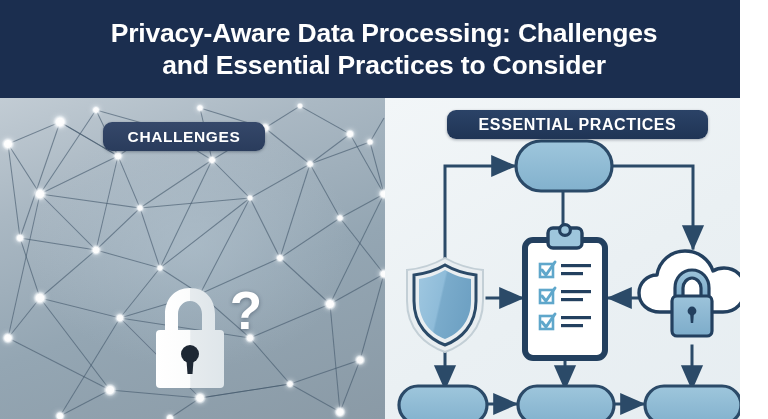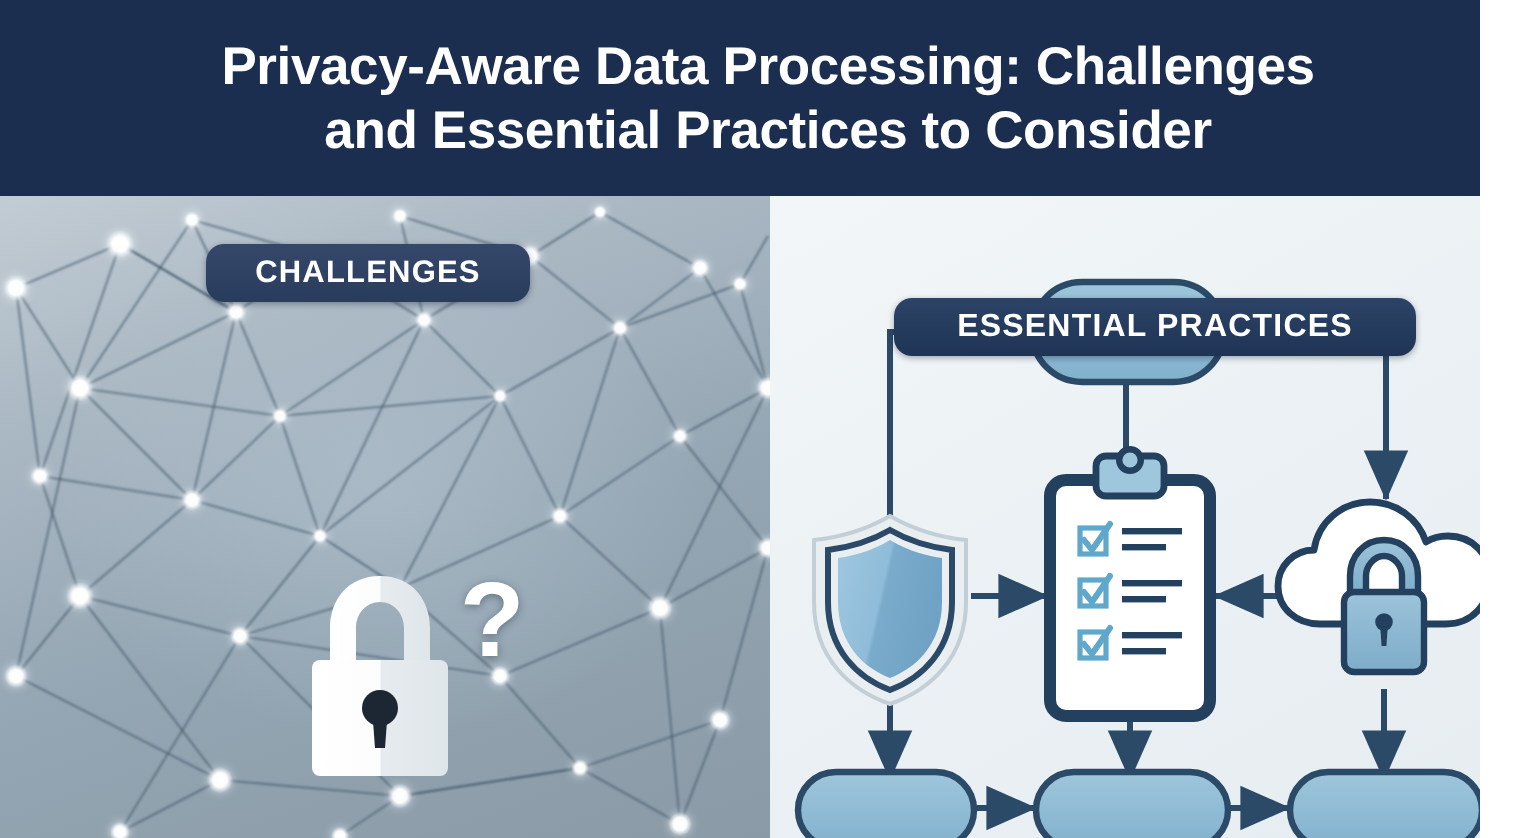--- a/index.html
+++ b/index.html
@@ -83,21 +83,20 @@
     left: 103px; top: 122px;
     width: 162px; height: 29px;
     font-size: 15.5px;
     background: linear-gradient(180deg, #35486a 0%, #2a3c5c 100%);
   }
   #badge-practices {
     left: 447px; top: 110px;
     width: 261px; height: 29px;
     font-size: 16px;
     background: linear-gradient(180deg, #2b4367 0%, #1f3455 100%);
-    margin-top: 39px;
   }
 
   
   #lock-left {
     position: absolute;
     left: 152px; top: 188px;
     width: 76px; height: 104px;
   }
   #question-mark {
     position: absolute;

